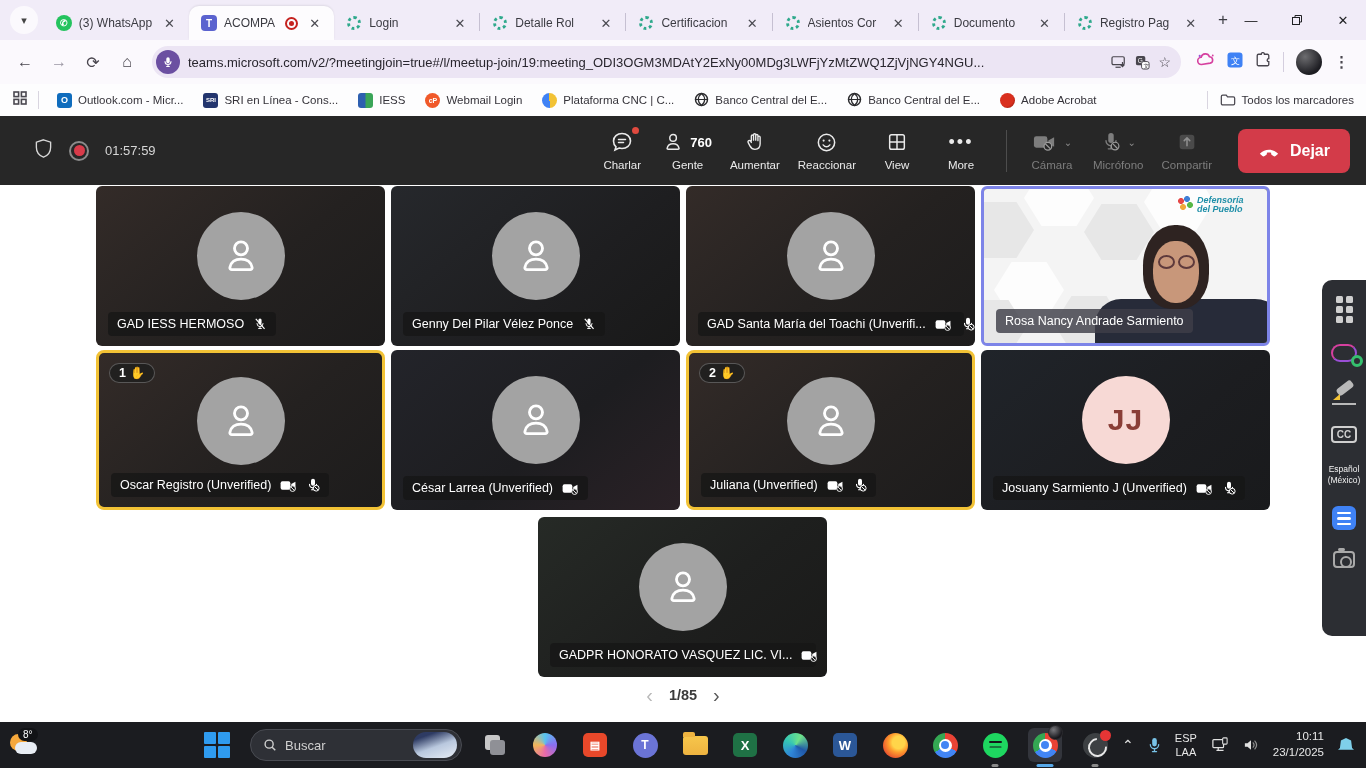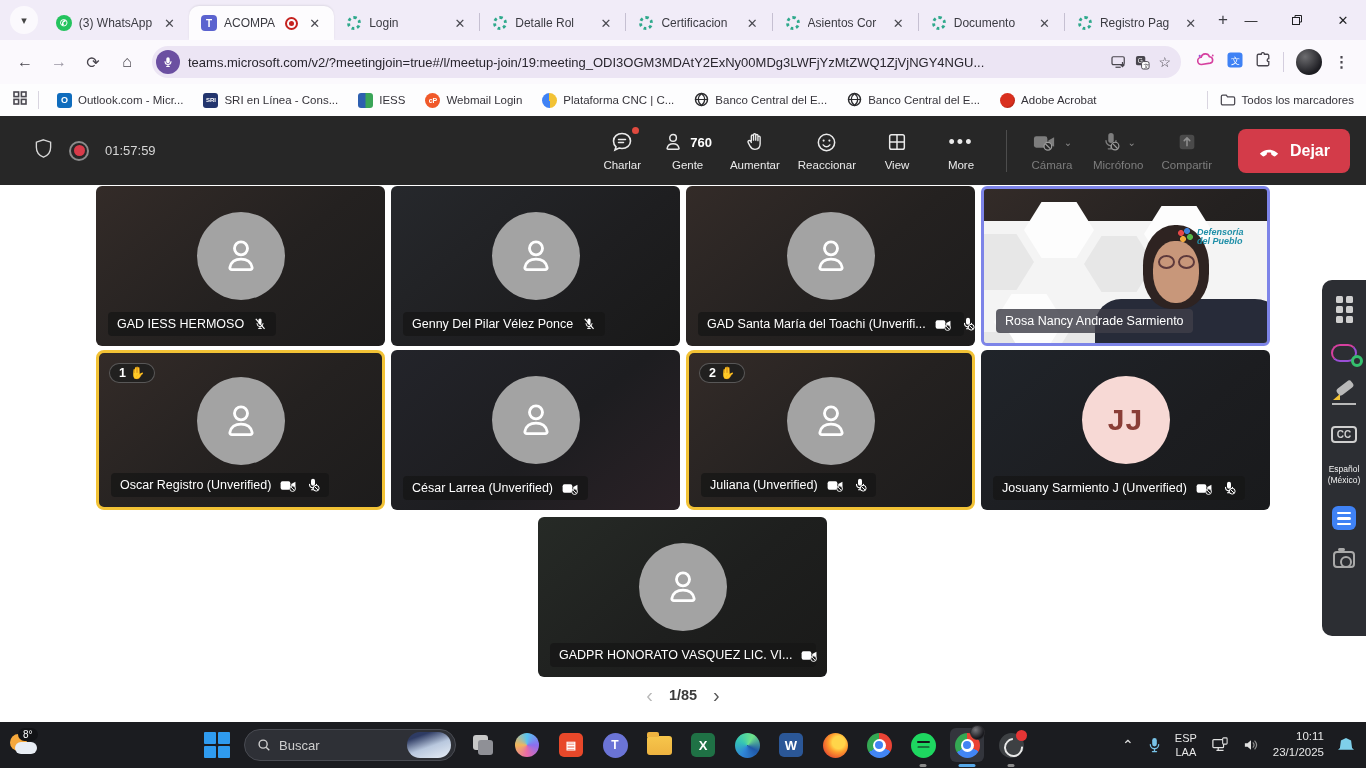--- a/index.html
+++ b/index.html
@@ -65,21 +65,21 @@
   .tile.b-yellow { border:3px solid #f2c235; border-radius:8px; }
   .tile.b-purple { border:3px solid #7d84e8; border-radius:6px; }
   .pavatar { position:absolute; left:50%; top:44%; transform:translate(-50%,-50%); width:88px; height:88px; border-radius:50%; background:#a3a3a3; display:flex; align-items:center; justify-content:center; }
   .pavatar.pink { background:#f7d9d5; color:#8a3e37; font-size:30px; font-weight:bold; letter-spacing:1px; }
   .nameplate { position:absolute; left:12px; bottom:10px; max-width:92%; background:rgba(22,22,22,.78); border-radius:4px; padding:5px 9px; display:flex; align-items:center; gap:9px; color:#fff; font-size:12.5px; white-space:nowrap; }
   .np-ic { flex:0 0 auto; }
   .hand-badge { position:absolute; left:10px; top:10px; background:rgba(30,30,30,.85); border:1px solid rgba(255,255,255,.25); border-radius:14px; padding:2px 9px; display:flex; align-items:center; gap:4px; color:#fff; font-size:12.5px; font-weight:bold; z-index:3; }
   .hand-badge .hand { color:#f0a93c; font-size:12px; }
 
   
-  .video-bg { position:absolute; inset:0; background:#f4f4f4;margin-top:32px; }
+  .video-bg { position:absolute; inset:0; background:#f4f4f4; }
   .hex { position:absolute; clip-path:polygon(25% 5%,75% 5%,100% 50%,75% 95%,25% 95%,0 50%); background:#e7e7e7; }
   .hex.w { background:#fdfdfd; }
   .v-body { position:absolute; right:-18px; bottom:-8px; width:190px; height:52px; background:#272b39; border-radius:26px 30px 0 0; }
   .v-hair { position:absolute; right:58px; bottom:34px; width:66px; height:84px; background:#2e2321; border-radius:48% 48% 42% 42%; }
   .v-face { position:absolute; right:68px; bottom:40px; width:46px; height:62px; background:#c8977a; border-radius:46% 46% 48% 48%; }
   .v-glasses { position:absolute; right:66px; bottom:72px; width:50px; height:16px; display:flex; gap:3px; justify-content:center; }
   .v-glasses i { width:17px; height:14px; border:2.5px solid #5e3a3c; border-radius:50%; display:block; }
   .v-logo { position:absolute; right:8px; top:7px; display:flex; gap:4px; align-items:flex-start; }
   .v-logo .tree { width:16px; height:16px; background:
       radial-gradient(circle 3px at 4px 5px,#e54747 95%,transparent),
@@ -113,21 +113,21 @@
   .rail-cam::before { content:""; position:absolute; left:5px; top:3px; width:8px; height:8px; border:2px solid #a9a9a9; border-radius:50%; }
   .rail-cam::after { content:""; position:absolute; left:3px; top:-5px; width:7px; height:3px; background:#a9a9a9; border-radius:2px; }
 
   
   .taskbar { position:absolute; left:0; top:722px; width:1366px; height:46px; background:#1b1c20; display:flex; align-items:center; }
   .tb-weather { display:flex; align-items:center; gap:4px; padding-left:10px; position:relative; width:140px; }
   .wicon { position:relative; width:30px; height:26px; }
   .wicon .sun { position:absolute; left:0; top:2px; width:17px; height:17px; border-radius:50%; background:#f6a83c; }
   .wicon .cl { position:absolute; left:5px; top:10px; width:22px; height:12px; border-radius:8px; background:#e8edf4; }
   .wtemp { position:absolute; left:18px; top:-4px; background:#121316; color:#fff; font-size:10px; border-radius:8px; padding:1px 5px; }
-  .tb-center { display:flex; align-items:center; gap:10px; margin-left:60px; }
+  .tb-center { display:flex; align-items:center; gap:16px; margin-left:60px; }
   .start { width:26px; height:26px; display:grid; grid-template-columns:12px 12px; grid-auto-rows:12px; gap:2px; }
   .start i { background:#2f9bef; border-radius:1px; display:block; }
   .searchbox { width:212px; height:32px; background:#2e3036; border:1px solid #494b52; border-radius:17px; display:flex; align-items:center; gap:8px; padding:0 4px 0 12px; color:#cfcfcf; font-size:13px; }
   .searchbox .simg { margin-left:auto; width:44px; height:26px; border-radius:13px; background:linear-gradient(160deg,#2e3b63 20%,#b9c8de 55%,#e8eef6 100%); }
   .taskview { position:relative; width:24px; height:24px; }
   .taskview .sq1 { position:absolute; left:2px; top:2px; width:15px; height:15px; background:#e6e6e6; border-radius:3px; opacity:.85; }
   .taskview .sq2 { position:absolute; left:7px; top:7px; width:15px; height:15px; background:#8f9096; border-radius:3px; }
   .appico { position:relative; width:34px; height:34px; border-radius:6px; display:flex; align-items:center; justify-content:center; }
   .appico.active { background:#33353c; }
   .runbar { position:absolute; left:50%; transform:translateX(-50%); bottom:-5px; width:7px; height:3px; border-radius:2px; background:#8a8a8a; }

